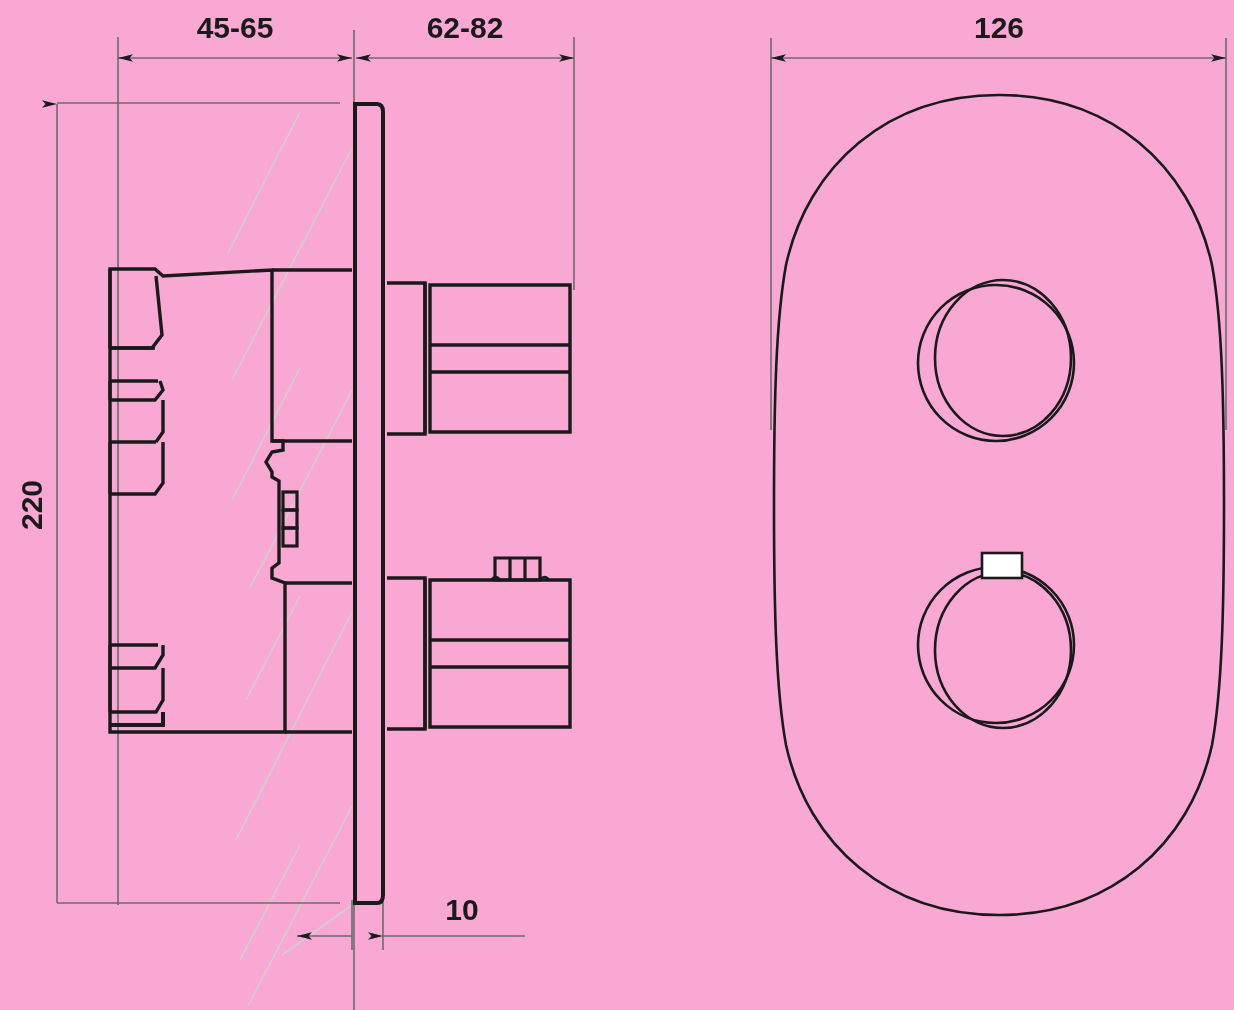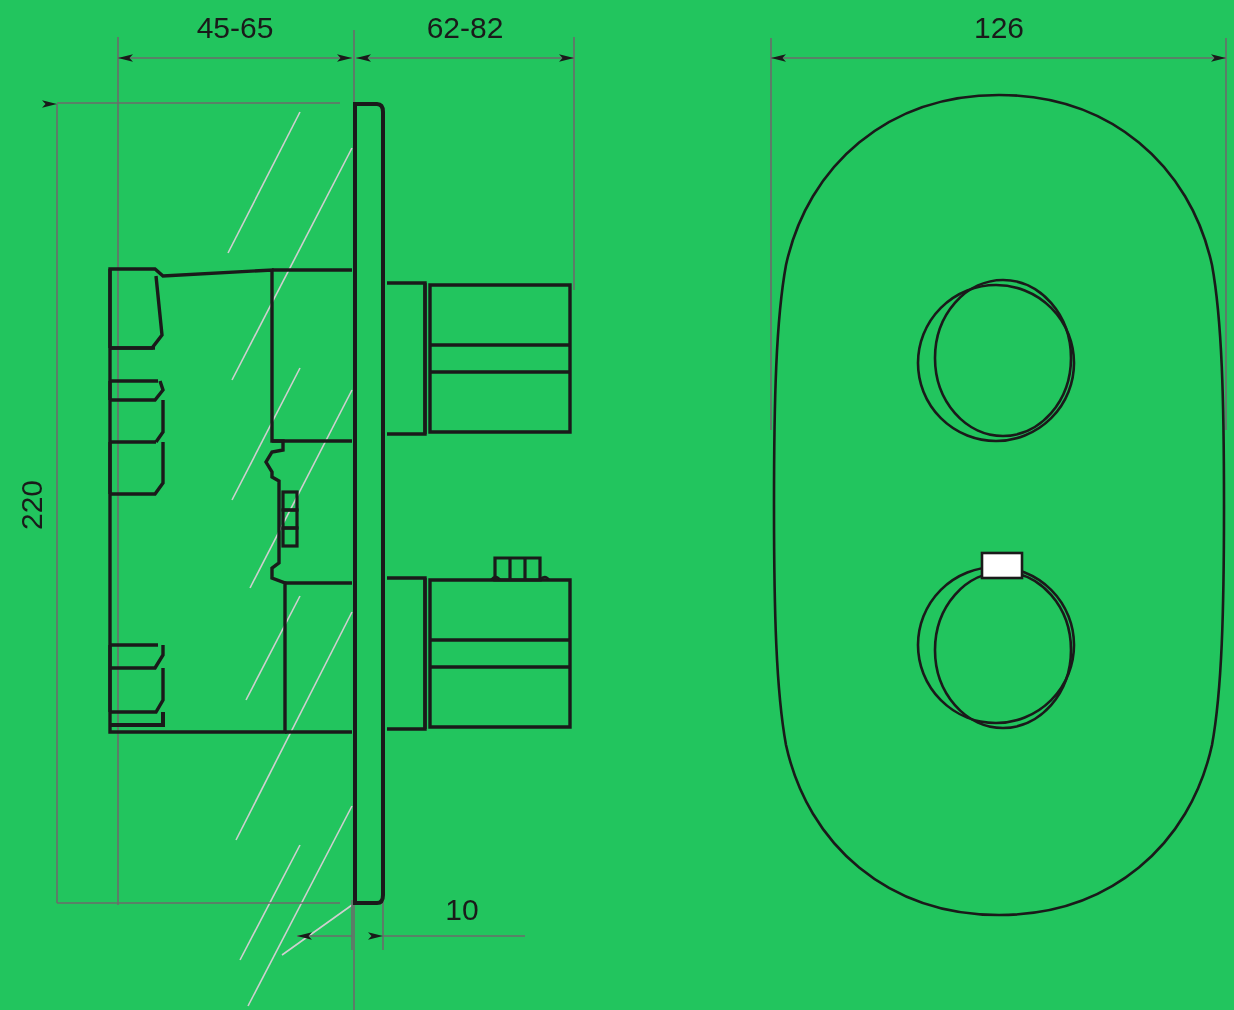--- a/index.html
+++ b/index.html
@@ -8,22 +8,23 @@
     padding: 0;
     background: #ffffff;
   }
   body {
     font-family: "Liberation Sans", sans-serif;
   }
   #sheet {
     position: relative;
     width: 1234px;
     height: 1010px;
-    background: #22c55e;
+    background: #f9a8d4;
     overflow: hidden;
+    font-weight: bold;
   }
   #sheet svg {
     display: block;
     position: absolute;
     top: 0;
     left: 0;
   }
   text.dim-label {
     font-family: "Liberation Sans", sans-serif;
     font-size: 30px;

